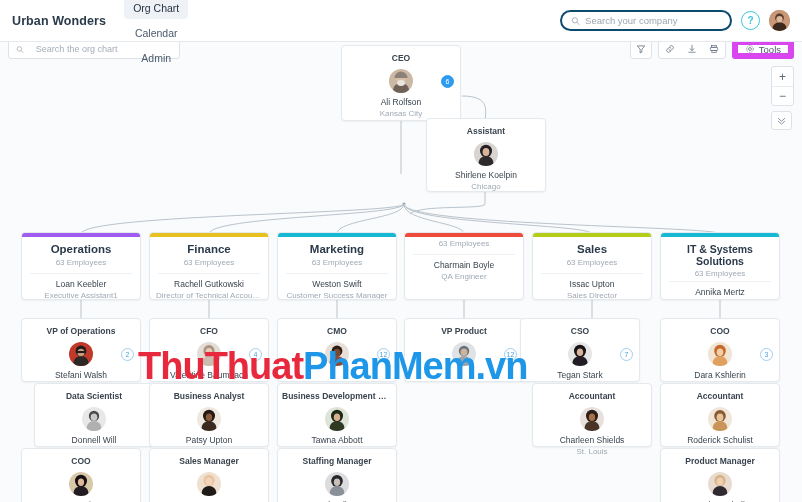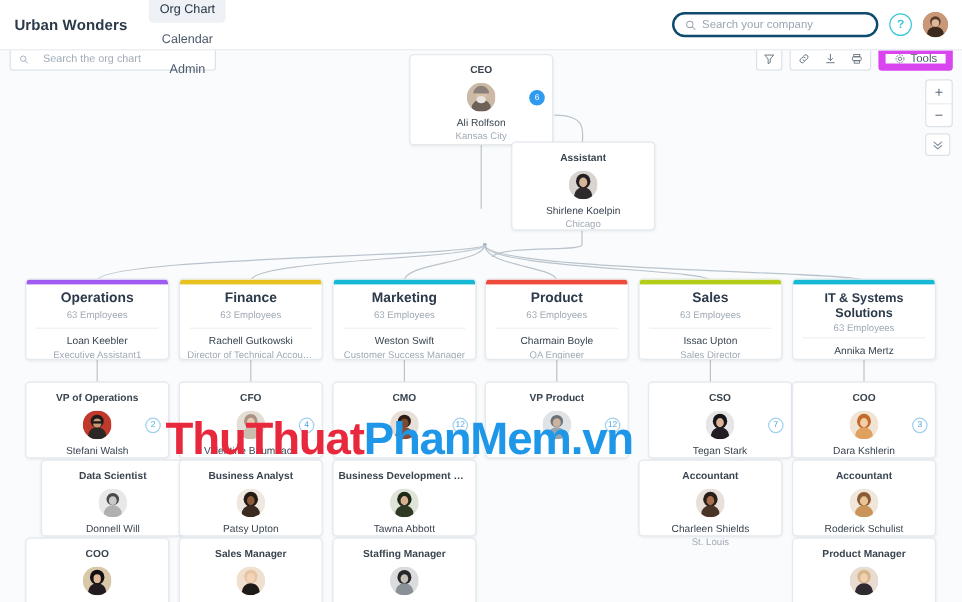--- a/index.html
+++ b/index.html
@@ -311,21 +311,20 @@
       <div class="stripe" style="background:#17b8d4;"></div>
       <div class="dname">Marketing</div>
       <div class="dcount">63 Employees</div>
       <div class="ddiv"></div>
       <div class="dlead">Weston Swift</div>
       <div class="drole">Customer Success Manager</div>
     </div>
 
     <div class="dept" style="left:404px; top:168px; width:120px; height:68px;">
       <div class="stripe" style="background:#ef4b3c;"></div>
-      <div class="dname">Product</div>
       <div class="dcount">63 Employees</div>
       <div class="ddiv"></div>
       <div class="dlead">Charmain Boyle</div>
       <div class="drole">QA Engineer</div>
     </div>
 
     <div class="dept" style="left:532px; top:168px; width:120px; height:68px;">
       <div class="stripe" style="background:#b5cc18;"></div>
       <div class="dname">Sales</div>
       <div class="dcount">63 Employees</div>
@@ -389,21 +388,21 @@
             <rect width="24" height="24" fill="#dfe3e6"></rect>
             <circle cx="12" cy="9" r="5.2" fill="#6b7278"></circle>
             <ellipse cx="12" cy="21" rx="7.4" ry="7" fill="#9aa3ab"></ellipse>
             <ellipse cx="12" cy="10.2" rx="3.4" ry="3.7" fill="#cbb3a0"></ellipse>
           </svg></div>
       <div class="pname"></div>
       <div class="ploc"></div>
       <div class="badge">12</div>
     </div>
 
-    <div class="card" style="left:540px; top:254px; width:120px; height:64px;">
+    <div class="card" style="left:520px; top:254px; width:120px; height:64px;">
       <div class="title">CSO</div>
       <div class="pic"><svg class="ph" viewBox="0 0 24 24">
             <rect width="24" height="24" fill="#e6e6e6"></rect>
             <ellipse cx="12" cy="9" rx="6" ry="6.3" fill="#17141a"></ellipse>
             <ellipse cx="12" cy="21" rx="7.6" ry="7" fill="#221d24"></ellipse>
             <ellipse cx="12" cy="10.2" rx="3.2" ry="3.8" fill="#d8b49a"></ellipse>
           </svg></div>
       <div class="pname">Tegan Stark</div>
       <div class="ploc">Minneapolis</div>
       <div class="badge">7</div>

